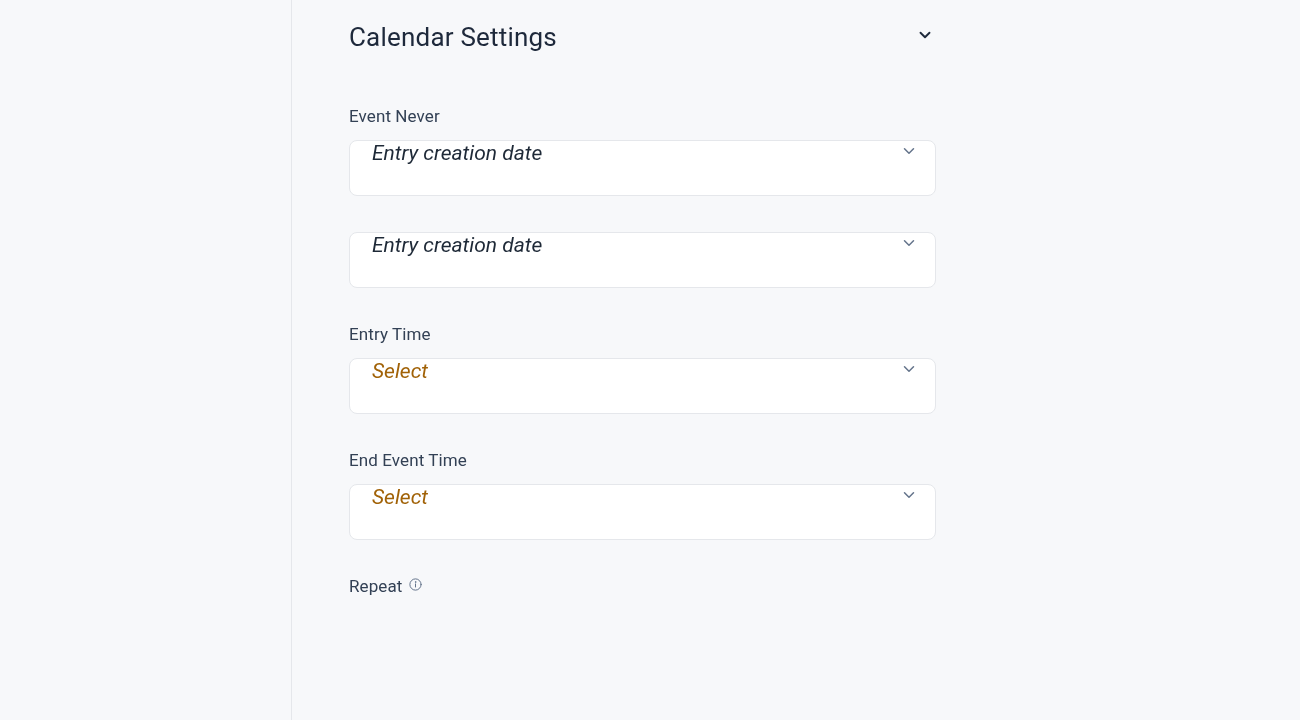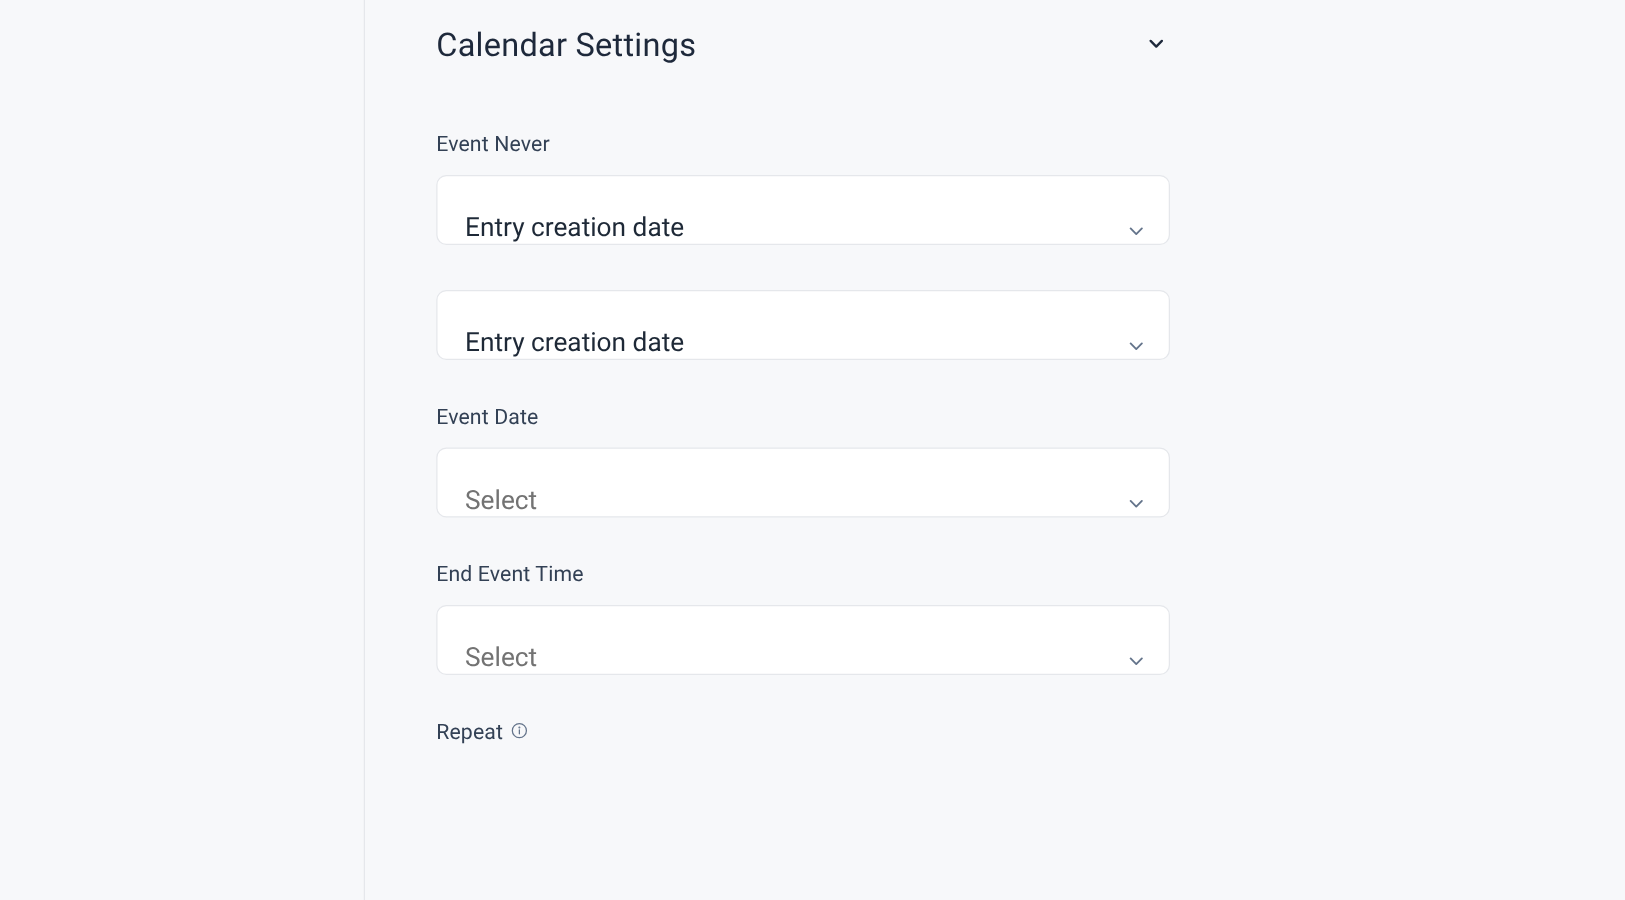--- a/index.html
+++ b/index.html
@@ -101,39 +101,40 @@
       width: 15px;
       height: 15px;
     }
     .select-box {
       width: 100%;
       height: 56px;
       background: #ffffff;
       border: 1px solid #e5e7eb;
       border-radius: 8px;
       display: flex;
-      align-items: flex-end;
+      align-items: flex-start;
       justify-content: space-between;
       padding: 0 16px 0 22px;
       cursor: pointer;
+      font-style: italic;
     }
     .select-box.disabled {
       background: #f7f8fa;
       cursor: not-allowed;
     }
     .select-value {
       font-size: 21px;
       font-weight: 400;
       color: #1e2937;
       white-space: nowrap;
       overflow: hidden;
       text-overflow: ellipsis;
     }
     .select-value.placeholder {
-      color: #737373;
+      color: #a16207;
     }
     .select-box.disabled .select-value {
       color: #94a3b8;
     }
     .select-chevron {
       width: 20px;
       height: 20px;
       color: #64748b;
       flex-shrink: 0;
       margin-left: 8px;
@@ -193,21 +194,21 @@
         <span class="select-value">Entry creation date</span>
         <span class="select-chevron">
           <svg viewBox="0 0 24 24" fill="none" stroke="currentColor" stroke-width="2" stroke-linecap="round" stroke-linejoin="round">
               <polyline points="6 9 12 15 18 9"></polyline>
             </svg>
         </span>
       </div>
     </div>
 
     <div class="field-group">
-      <label class="field-label">Event Date</label>
+      <label class="field-label">Entry Time</label>
       <div class="select-box">
         <span class="select-value placeholder">Select</span>
         <span class="select-chevron">
           <svg viewBox="0 0 24 24" fill="none" stroke="currentColor" stroke-width="2" stroke-linecap="round" stroke-linejoin="round">
               <polyline points="6 9 12 15 18 9"></polyline>
             </svg>
         </span>
       </div>
     </div>
 

